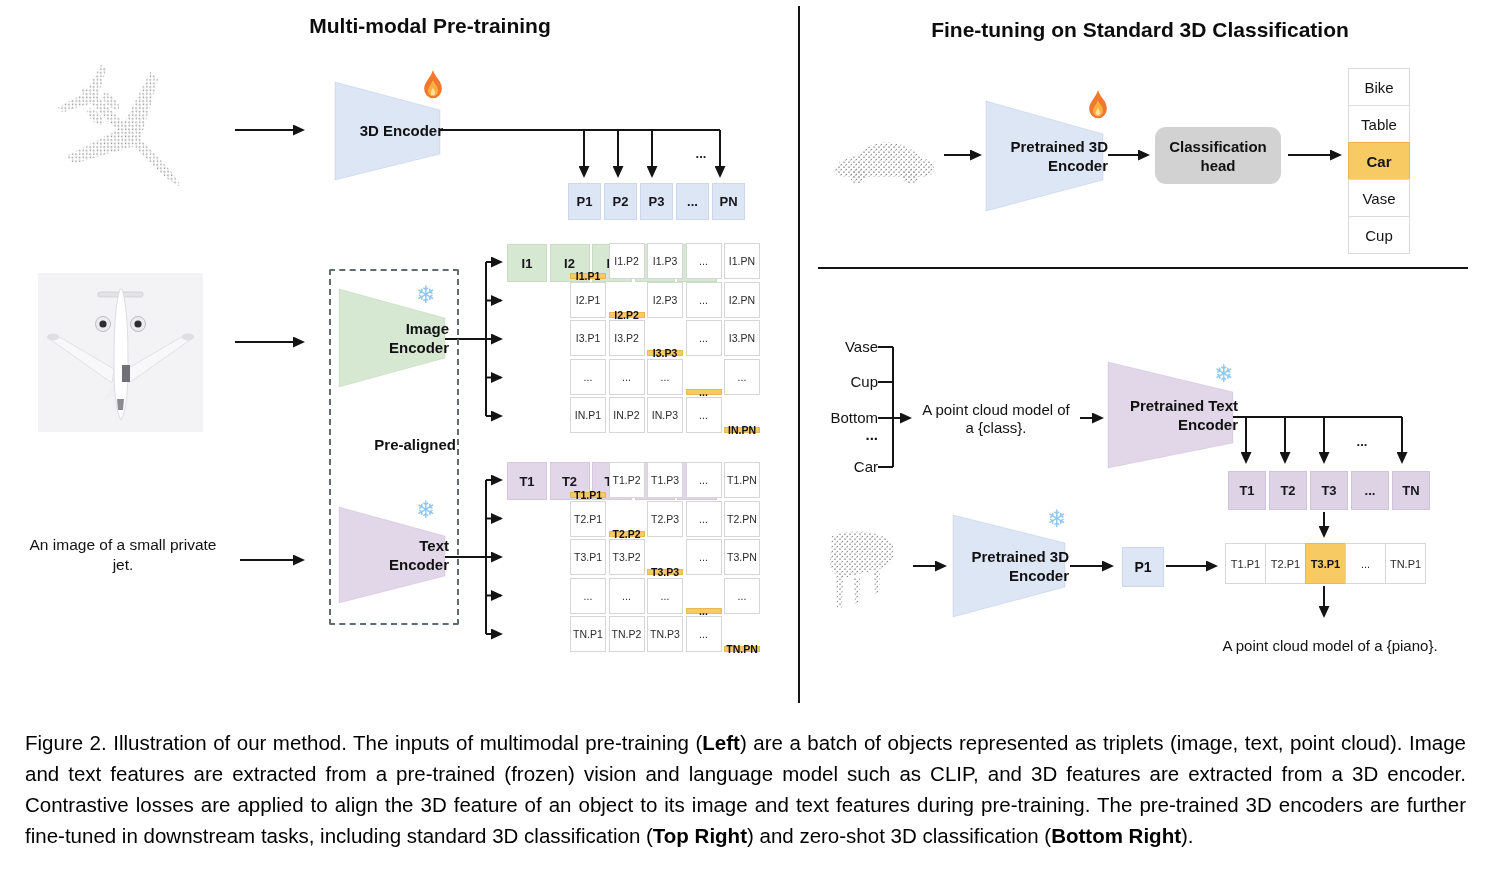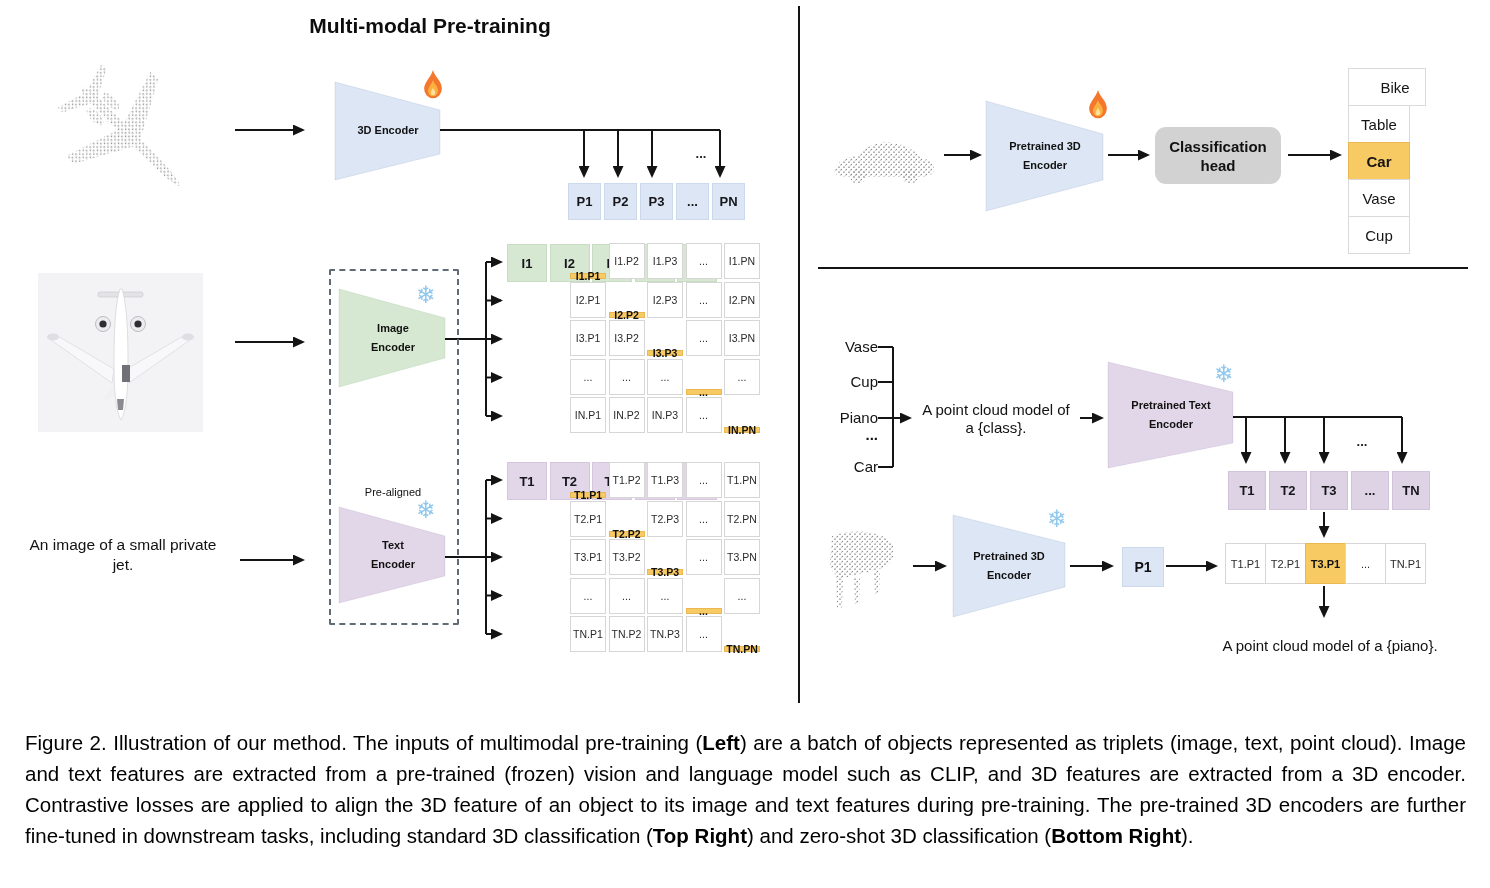--- a/index.html
+++ b/index.html
@@ -1,35 +1,35 @@
 <!DOCTYPE html>
 <html style="--blue: #DCE6F5; --green: #D7E8D2; --purple: #E2D6E9; --purple_muted: #DDD3E5; --highlight: #F8CA64; --head_gray: #D2D2D2; --snowflake: #8FC7EE;"><head>
 <meta charset="utf-8">
 <style>
   html,body{margin:0;padding:0;background:#fff;}
   body{width:1490px;height:888px;overflow:hidden;font-family:"Liberation Sans",sans-serif;color:#111;position:relative;}
   #diagram{position:absolute;left:0;top:0;width:1490px;height:710px;}
   .abs{position:absolute;}
   .panel-title{position:absolute;font-weight:bold;font-size:21px;text-align:center;color:#0d0d0d;}
-  .lbl{position:absolute;text-align:center;font-weight:bold;font-size:11px;line-height:19px;white-space:pre-line;color:#111;}
+  .lbl{position:absolute;text-align:right;font-weight:bold;font-size:15px;line-height:19px;white-space:pre-line;color:#111;}
   .plain{font-weight:normal;}
   svg.overlay{position:absolute;left:0;top:0;}
   .cells-row{position:absolute;display:flex;gap:3px;}
   .cells-col{position:absolute;display:flex;flex-direction:row;gap:2.5px;align-items:center;}
   .cell{display:flex;align-items:center;justify-content:center;font-weight:bold;font-size:13px;color:#15151a;}
   .p-row .cell{width:31px;height:35px;background:var(--blue);border:1px solid rgba(70,100,160,0.10);}
   .i-col .cell{width:38px;height:36px;background:var(--green);border:1px solid rgba(60,120,60,0.10);}
   .t-col .cell{width:38px;height:36px;background:var(--purple);border:1px solid rgba(110,70,130,0.10);}
   .zs-t-row .cell{width:36px;height:37px;background:var(--purple_muted);border:1px solid rgba(110,70,130,0.10);}
   .matrix{position:absolute;display:grid;grid-template-columns:repeat(5,36px);grid-auto-rows:36px;gap:2.5px;}
   .mcell{display:flex;align-items:center;justify-content:center;font-size:10.5px;color:#2a2a2a;background:#fff;border:1px solid #d6d6d6;}
   .mcell.hl{background:var(--highlight);border-color:rgba(190,130,20,0.25);font-weight:bold;color:#111;margin-top:30px;}
   .joined-col{position:absolute;display:flex;flex-direction:column;}
   .joined-col .cell{width:60px;height:36px;background:#fff;border:1px solid #dadada;margin-top:-1px;font-weight:normal;font-size:15px;color:#141414;}
-  .joined-col .cell:first-child{margin-top:0;padding-left:16px;}
+  .joined-col .cell:first-child{margin-top:0;}
   .joined-col .cell.hl{background:var(--highlight);border-color:rgba(190,130,20,0.25);font-weight:bold;}
   .sim-row{position:absolute;display:flex;}
   .sim-row .cell{width:39px;height:39px;background:#fff;border:1px solid #d6d6d6;margin-left:-1px;font-weight:normal;font-size:11px;color:#2a2a2a;}
   .sim-row .cell:first-child{margin-left:0;}
   .sim-row .cell.hl{background:var(--highlight);font-weight:bold;color:#111;border-color:rgba(190,130,20,0.25);}
   .snow{position:absolute;font-size:24px;line-height:24px;color:var(--snowflake);font-family:"DejaVu Sans",sans-serif;}
   .dots-lbl{position:absolute;font-size:13px;font-weight:bold;text-align:center;color:#222;}
   .free-text{position:absolute;font-size:15px;line-height:18px;text-align:center;color:#121212;white-space:pre-line;}
   .zs-class{position:absolute;left:800px;width:78px;text-align:right;font-size:15px;color:#121212;}
   .dashed-box{position:absolute;border:2px dashed #5f6b76;border-radius:2px;}
@@ -112,20 +112,21 @@
       <line x1="1070" y1="566" x2="1112" y2="566" marker-end="url(#ah)"></line>
       <line x1="1166" y1="566" x2="1216" y2="566" marker-end="url(#ah)"></line>
       <line x1="1324" y1="586" x2="1324" y2="616" marker-end="url(#ah)"></line>
     </g>
   </svg>
 
   <div class="divider" style="left:798px;top:6px;width:2px;height:697px;"></div>
   <div class="divider" style="left:818px;top:267px;width:650px;height:2px;"></div>
 
   <div class="panel-title" style="left:230px;top:14px;width:400px;">Multi-modal Pre-training</div>
+  <div class="panel-title" style="left:880px;top:18px;width:520px;">Fine-tuning on Standard 3D Classification</div>
 
   <svg class="pc-svg" style="left:40px;top:48px;" width="175" height="170" viewBox="0 0 175 170">
     <g transform="translate(87,85) rotate(135)">
       <path d="M0,-75 C4,-69 5,-50 5,-20 L5,45 C5,55 3,62 0,64 C-3,62 -5,55 -5,45 L-5,-20 C-5,-50 -4,-69 0,-75 Z" fill="url(#pcdots)"></path>
       <path d="M5,-14 L60,16 L60,27 L5,9 Z" fill="url(#pcdots)"></path>
       <path d="M-5,-14 L-60,16 L-60,27 L-5,9 Z" fill="url(#pcdots)"></path>
       <path d="M4,46 L31,60 L31,67 L4,59 Z" fill="url(#pcdots)"></path>
       <path d="M-4,46 L-31,60 L-31,67 L-4,59 Z" fill="url(#pcdots)"></path>
       <ellipse cx="11" cy="34" rx="5" ry="11" fill="url(#pcdots)"></ellipse>
       <ellipse cx="-11" cy="34" rx="5" ry="11" fill="url(#pcdots)"></ellipse>
@@ -155,21 +156,21 @@
   <svg class="abs" style="left:419px;top:70px;" width="28" height="31" viewBox="0 0 24 28">
     <path d="M12,0 C14,7 20,9.5 20,17 A8,8.5 0 1 1 4,17 C4,11 10,7 12,0 Z" fill="#F4772E"></path>
     <path d="M12,9 C13.2,13 16.5,14.5 16.5,19 A4.5,4.8 0 1 1 7.5,19 C7.5,15.5 10.8,13 12,9 Z" fill="#FBB040"></path>
     <path d="M12,16 C12.8,18 14,18.8 14,20.8 A2,2.1 0 1 1 10,20.8 C10,19.2 11.2,18 12,16 Z" fill="#FDE1A0"></path>
   </svg>
 
   <div class="dashed-box" style="left:329px;top:269px;width:126px;height:352px;"></div>
   <div class="lbl" style="left:337px;top:319px;width:112px;">Image
 Encoder</div>
   <span class="snow" style="left:416px;top:283px;">❄</span>
-  <div class="lbl plain" style="left:330px;top:435px;width:126px;font-weight:normal;margin-top:48px;">Pre-aligned</div>
+  <div class="lbl plain" style="left:330px;top:435px;width:126px;font-weight:bold;">Pre-aligned</div>
   <div class="lbl" style="left:337px;top:536px;width:112px;">Text
 Encoder</div>
   <span class="snow" style="left:416px;top:498px;">❄</span>
 
   <div class="cells-row p-row" style="left:568px;top:183px;">
       <div class="cell">P1</div>
       <div class="cell">P2</div>
       <div class="cell">P3</div>
       <div class="cell">...</div>
       <div class="cell">PN</div>
@@ -263,21 +264,21 @@
   <div class="joined-col" style="left:1348px;top:68px;">
       <div class="cell">Bike</div>
       <div class="cell">Table</div>
       <div class="cell hl">Car</div>
       <div class="cell">Vase</div>
       <div class="cell">Cup</div>
     </div>
 
   <div class="zs-class" style="top:338px;">Vase</div>
   <div class="zs-class" style="top:373px;">Cup</div>
-  <div class="zs-class" style="top:409px;">Piano</div>
+  <div class="zs-class" style="top:409px;">Bottom</div>
   <div class="zs-class" style="top:426px;font-weight:bold;">...</div>
   <div class="zs-class" style="top:458px;">Car</div>
   <div class="free-text" style="left:914px;top:401px;width:164px;">A point cloud model of
 a {class}.</div>
   <div class="lbl" style="left:1104px;top:396px;width:134px;">Pretrained Text
 Encoder</div>
   <span class="snow" style="left:1214px;top:362px;">❄</span>
   <div class="cells-row zs-t-row" style="left:1228px;top:471px;">
       <div class="cell">T1</div>
       <div class="cell">T2</div>

